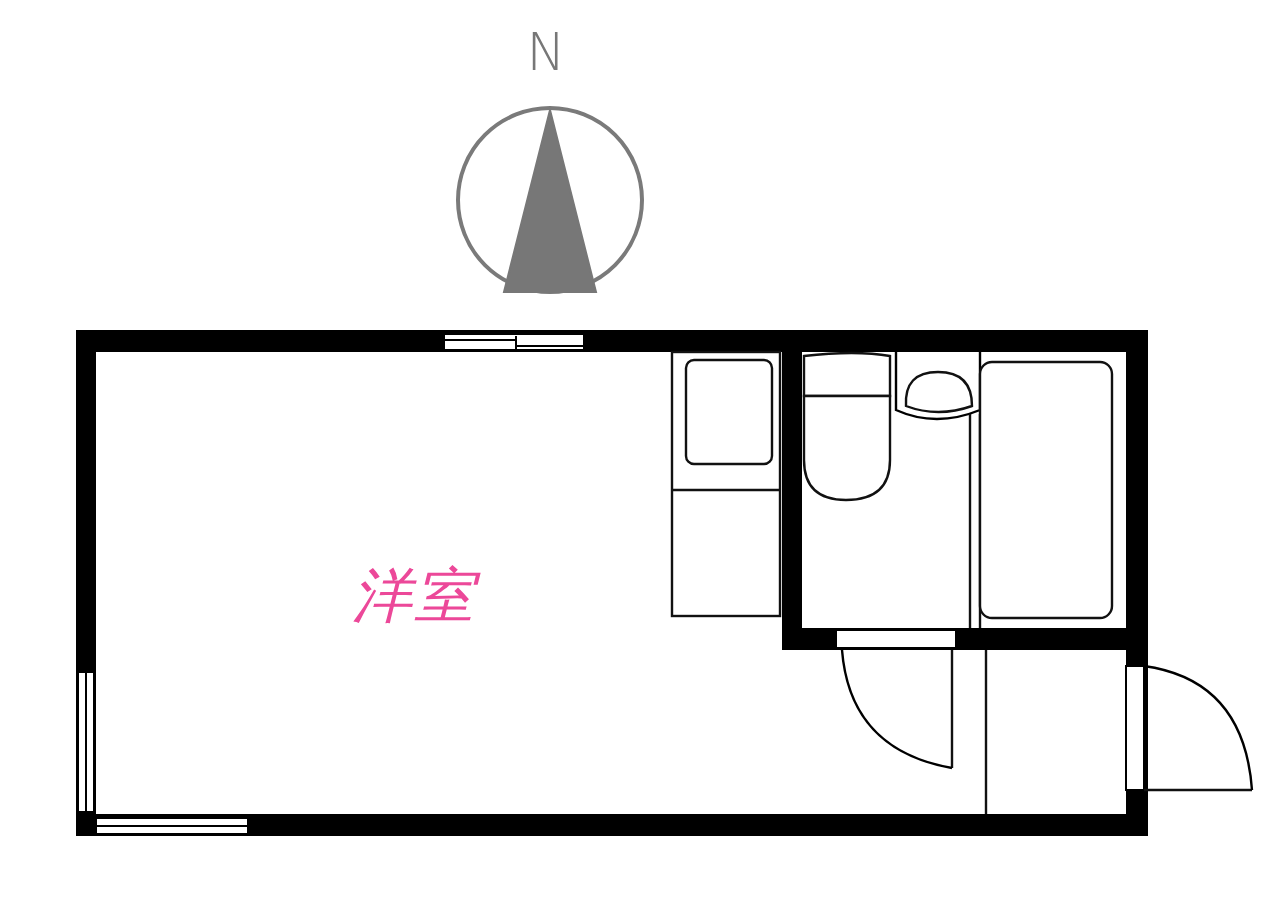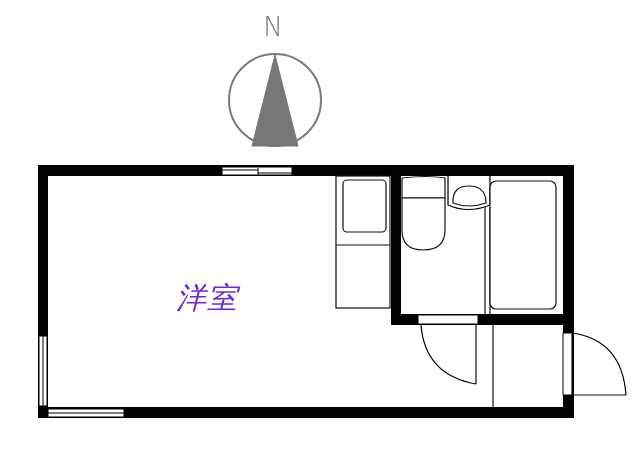--- a/index.html
+++ b/index.html
@@ -5,21 +5,21 @@
     html, body { margin: 0; padding: 0; background: #ffffff; }
     body { width: 634px; height: 452px; position: relative; overflow: hidden; font-family: "DejaVu Sans", sans-serif; }
     svg { position: absolute; left: 0; top: 0; }
     .wall { fill: #000000; }
     .thin { fill: none; stroke: #000000; stroke-width: 1.2; }
     .fix { fill: #ffffff; stroke: #111111; stroke-width: 1.2; }
     .win { fill: #ffffff; stroke: #000000; stroke-width: 1; }
     .compass-circle { fill: none; stroke: #7a7a7a; stroke-width: 2; }
     .compass-needle { fill: #777777; stroke: #777777; stroke-width: 1; }
     .compass-label { position: absolute; left: 258px; top: 12px; width: 30px; text-align: center; font-family: "DejaVu Sans", sans-serif; font-size: 26px; color: #777777; font-weight: 300; }
-    .room-label { position: absolute; left: 176px; top: 278px; font-family: "DejaVu Serif", serif; font-size: 30px; font-style: italic; color: #6d28d9; letter-spacing: 1px; }
+    .room-label { position: absolute; left: 176px; top: 278px; font-family: "DejaVu Serif", serif; font-size: 30px; font-style: italic; color: #ec4899; letter-spacing: 1px; }
   </style>
 </head>
 <body>
 
 <div class="compass-label">N</div>
 <div class="room-label">洋室</div>
 
 <svg width="634" height="452" viewBox="0 0 634 452">
 
   <g>

